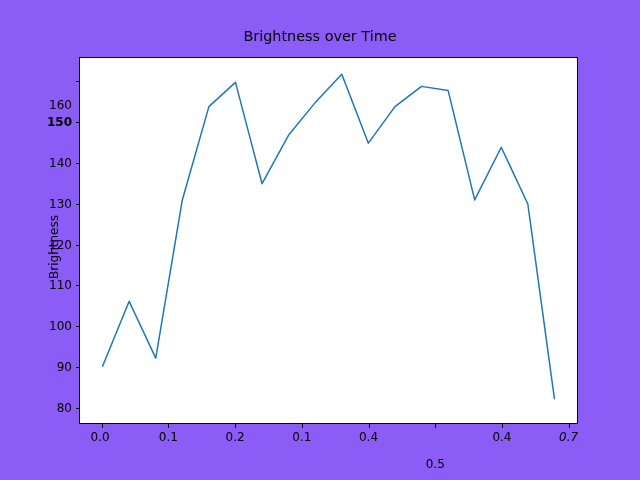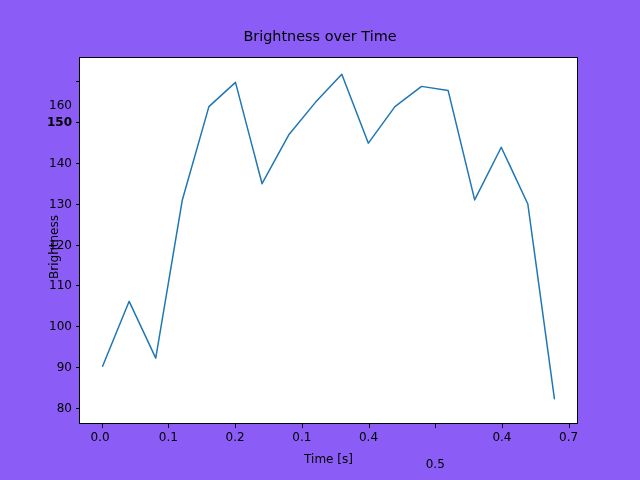--- a/index.html
+++ b/index.html
@@ -98,42 +98,41 @@
   }
 </style>
 </head>
 <body>
 
 <div id="figure" style="background: #8b5cf6;">
 
   <div id="chart-title">Brightness over Time</div>
 
   <div id="ylabel">Brightness</div>
-  <div id="xlabel">Time [s]</div>
 
   <div id="ytick-labels">
       <div class="tick-label ytick-label" style="left: 20px; width: 52px; top: 407.689px;">80</div>
       <div class="tick-label ytick-label" style="left: 20px; width: 52px; top: 366.911px;">90</div>
       <div class="tick-label ytick-label" style="left: 20px; width: 52px; top: 326.133px;">100</div>
       <div class="tick-label ytick-label" style="left: 20px; width: 52px; top: 285.356px;">110</div>
       <div class="tick-label ytick-label" style="left: 20px; width: 52px; top: 244.578px;">120</div>
       <div class="tick-label ytick-label" style="left: 20px; width: 52px; top: 203.8px;">130</div>
       <div class="tick-label ytick-label" style="left: 20px; width: 52px; top: 163.022px;">140</div>
       <div class="tick-label ytick-label" style="left: 20px; width: 52px; top: 122.244px; font-weight: bold;">150</div>
       <div class="tick-label ytick-label" style="left: 20px; width: 52px; top: 81.4667px; margin-top: 24px;">160</div>
     </div>
   <div id="xtick-labels">
       <div class="tick-label xtick-label" style="left: 100px; top: 430px;">0.0</div>
       <div class="tick-label xtick-label" style="left: 168.393px; top: 430px;">0.1</div>
       <div class="tick-label xtick-label" style="left: 235.104px; top: 430px;">0.2</div>
       <div class="tick-label xtick-label" style="left: 301.816px; top: 430px;">0.1</div>
       <div class="tick-label xtick-label" style="left: 368.527px; top: 430px;">0.4</div>
       <div class="tick-label xtick-label" style="left: 435.238px; top: 430px; margin-top: 27px;">0.5</div>
       <div class="tick-label xtick-label" style="left: 501.949px; top: 430px;">0.4</div>
-      <div class="tick-label xtick-label" style="left: 568.66px; top: 430px;">0.7</div>
+      <div class="tick-label xtick-label" style="left: 568.66px; top: 430px; font-style: italic;">0.7</div>
     </div>
   <div id="tick-marks">
       <div class="tick-mark ytick-mark" style="top: 407.689px;"></div>
       <div class="tick-mark ytick-mark" style="top: 366.911px;"></div>
       <div class="tick-mark ytick-mark" style="top: 326.133px;"></div>
       <div class="tick-mark ytick-mark" style="top: 285.356px;"></div>
       <div class="tick-mark ytick-mark" style="top: 244.578px;"></div>
       <div class="tick-mark ytick-mark" style="top: 203.8px;"></div>
       <div class="tick-mark ytick-mark" style="top: 163.022px;"></div>
       <div class="tick-mark ytick-mark" style="top: 122.244px;"></div>

